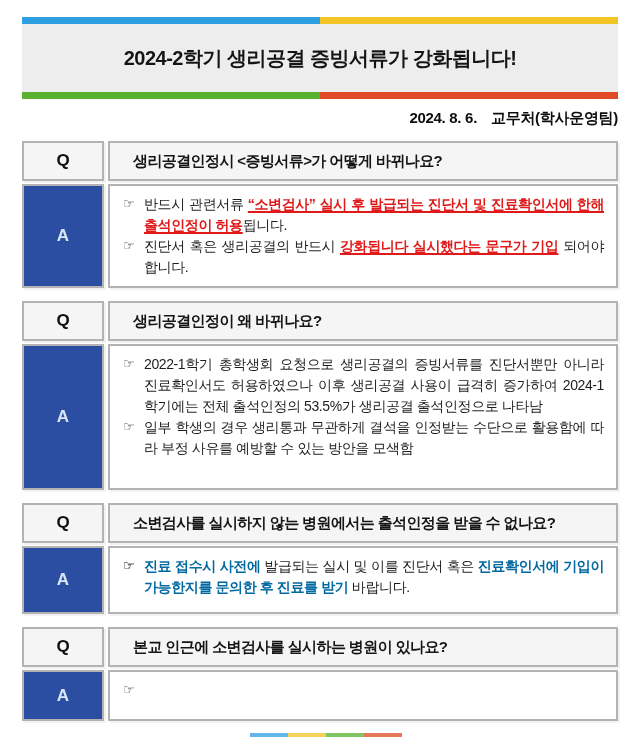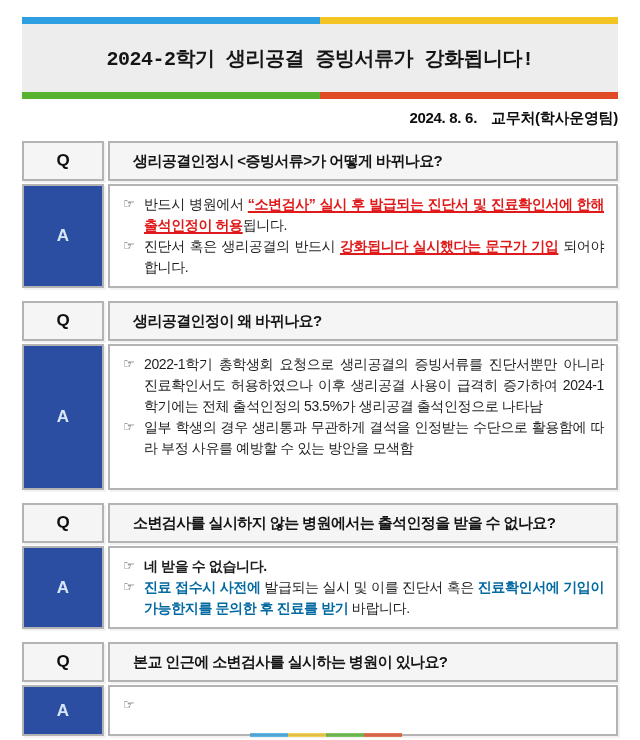--- a/index.html
+++ b/index.html
@@ -1,21 +1,21 @@
 <!DOCTYPE html>
 <html><head>
 <meta charset="utf-8">
 <style>
   * { margin:0; padding:0; box-sizing:border-box; }
   html,body { background:#fff; }
   body { width:640px; height:740px; font-family:"Liberation Sans", sans-serif; position:relative; overflow:hidden; }
   .page { position:absolute; inset:0; background:#ffffff; }
 
   
-  .banner { margin:17px 22px 0 22px;font-family:Liberation Mono, monospace; }
+  .banner { margin:17px 22px 0 22px; }
   .bar { display:flex; height:7px; }
   .bar .seg { flex:1; }
   .seg-blue   { background:#2E9FE0; }
   .seg-yellow { background:#F2C525; }
   .seg-green  { background:#58B230; }
   .seg-red    { background:#E04B26; }
   .title-band { background:#EDEDED; height:68px; display:flex; align-items:center; justify-content:center; }
   .title-band h1 { font-size:20px; font-weight:bold; color:#151515; letter-spacing:-0.5px; }
 
   
@@ -67,21 +67,21 @@
 
   <div class="qa">
     <div class="row row-q">
       <div class="cell label-cell q-label">Q</div>
       <div class="cell q-content">생리공결인정시 &lt;증빙서류&gt;가 어떻게 바뀌나요?</div>
     </div>
     <div class="row" style="min-height:100px;">
       <div class="cell label-cell a-label">A</div>
       <div class="cell a-content">
         <div class="bullet">
-          <span class="marker">☞</span><span>반드시 병원에서 </span><span class="red">“소변검사” 실시 후 발급되는 진단서 및 진료확인서에 한해 출석인정이 허용</span><span>됩니다.</span>
+          <span class="marker">☞</span><span>반드시 관련서류 </span><span class="red">“소변검사” 실시 후 발급되는 진단서 및 진료확인서에 한해 출석인정이 허용</span><span>됩니다.</span>
         </div>
         <div class="bullet">
           <span class="marker">☞</span><span>진단서 혹은 생리공결의 반드시 </span><span class="red">강화됩니다 실시했다는 문구가 기입</span><span> 되어야 합니다.</span>
         </div>
       </div>
     </div>
   </div>
 
   <div class="qa">
     <div class="row row-q">
@@ -103,21 +103,21 @@
 
   <div class="qa">
     <div class="row row-q">
       <div class="cell label-cell q-label">Q</div>
       <div class="cell q-content">소변검사를 실시하지 않는 병원에서는 출석인정을 받을 수 없나요?</div>
     </div>
     <div class="row" style="min-height:68px;">
       <div class="cell label-cell a-label">A</div>
       <div class="cell a-content">
         <div class="bullet">
-          <span class="marker">☞</span><span class="bold">네 받을 수 없습니다.</span>
+          <span class="marker">☞</span>
         </div>
         <div class="bullet">
           <span class="marker">☞</span><span class="blue">진료 접수시 사전에</span><span> 발급되는 실시 및 이를 진단서 혹은 </span><span class="blue">진료확인서에 기입이 가능한지를 문의한 후 진료를 받기</span><span> 바랍니다.</span>
         </div>
       </div>
     </div>
   </div>
 
   <div class="qa">
     <div class="row row-q">

